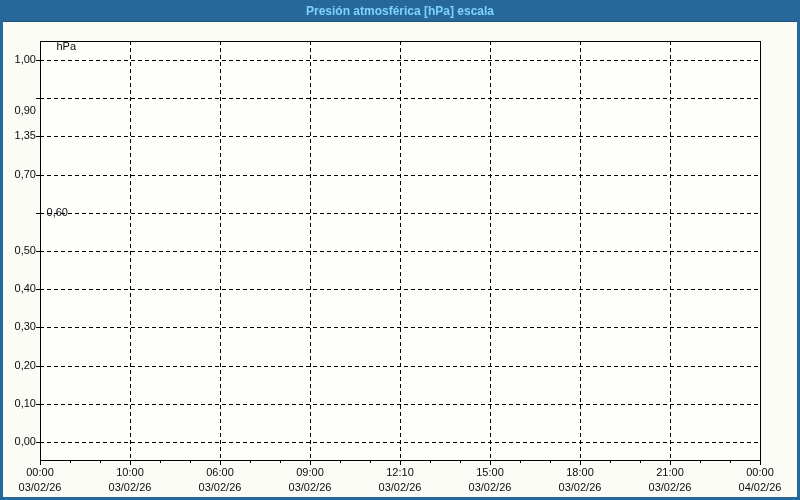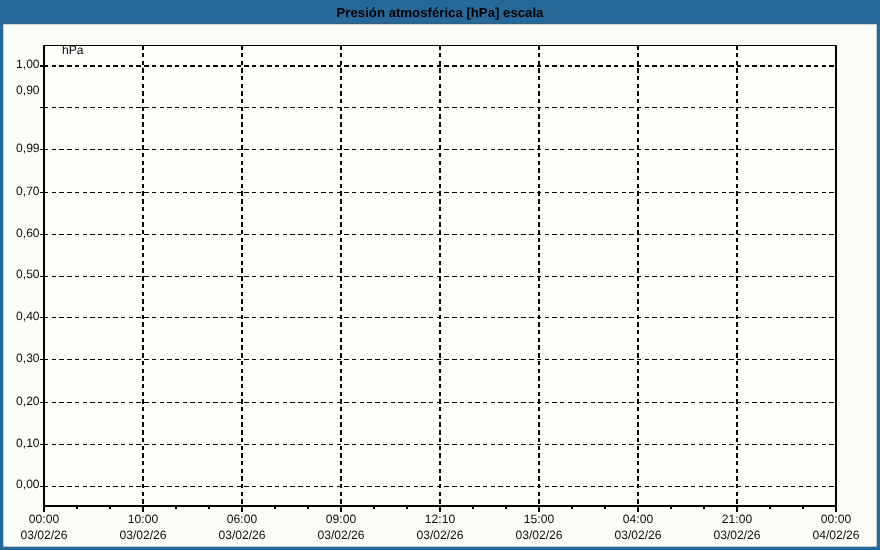--- a/index.html
+++ b/index.html
@@ -26,21 +26,21 @@
   .y-label{width:36px;text-align:right;}
   .x-label{width:72px;text-align:center;}
   .unit-label{position:absolute;left:0;top:40px;width:36px;text-align:right;
     font-size:11px;line-height:13px;color:#0B0B0F;margin-left:40px;}
 </style>
 </head>
 <body>
 
 <div class="window" style="background: rgb(252, 252, 246);">
 
-  <div class="titlebar" style="background: rgb(39, 104, 155); color: #000000;">
+  <div class="titlebar" style="background: rgb(39, 104, 155); color: #7dd3fc;">
     <span>Presión atmosférica [hPa] escala</span>
   </div>
   <div class="titlebar-edge" style="background: rgb(28, 80, 118);"></div>
 
   <svg id="plot-svg" width="800" height="500" shape-rendering="crispEdges">
       <rect x="40" y="41" width="720" height="419" fill="#FEFEFB" stroke="#000000" stroke-width="1"></rect>
       <line x1="40" y1="60" x2="760" y2="60" stroke="#000000" stroke-width="1" stroke-dasharray="4 3"></line>
       <line x1="36" y1="60" x2="40" y2="60" stroke="#000000" stroke-width="1"></line>
       <line x1="40" y1="98" x2="760" y2="98" stroke="#000000" stroke-width="1" stroke-dasharray="4 3"></line>
       <line x1="36" y1="98" x2="40" y2="98" stroke="#000000" stroke-width="1"></line>
@@ -93,43 +93,43 @@
       <line x1="610" y1="460" x2="610" y2="463" stroke="#000000" stroke-width="1"></line>
       <line x1="640" y1="460" x2="640" y2="463" stroke="#000000" stroke-width="1"></line>
       <line x1="700" y1="460" x2="700" y2="463" stroke="#000000" stroke-width="1"></line>
       <line x1="730" y1="460" x2="730" y2="463" stroke="#000000" stroke-width="1"></line>
     </svg>
 
   <div class="unit-label">hPa</div>
 
   <div id="labels">
       <div class="axis-label y-label" style="left: 0px; top: 53px;">1,00</div>
-      <div class="axis-label y-label" style="left: 0px; top: 76px; text-align: right;">0,90</div>
-      <div class="axis-label y-label" style="left: 0px; top: 129px;">0,99</div>
+      <div class="axis-label y-label" style="left: 0px; top: 104px; text-align: right;">0,90</div>
+      <div class="axis-label y-label" style="left: 0px; top: 129px;">1,35</div>
       <div class="axis-label y-label" style="left: 0px; top: 168px;">0,70</div>
-      <div class="axis-label y-label" style="left: 0px; top: 206px;">0,60</div>
+      <div class="axis-label y-label" style="left: 0px; top: 206px; padding-left: 32px;">0,60</div>
       <div class="axis-label y-label" style="left: 0px; top: 244px;">0,50</div>
       <div class="axis-label y-label" style="left: 0px; top: 282px;">0,40</div>
       <div class="axis-label y-label" style="left: 0px; top: 320px;">0,30</div>
       <div class="axis-label y-label" style="left: 0px; top: 359px; text-align: right;">0,20</div>
       <div class="axis-label y-label" style="left: 0px; top: 397px;">0,10</div>
       <div class="axis-label y-label" style="left: 0px; top: 435px;">0,00</div>
       <div class="axis-label x-label" style="left: 4px; top: 466px;">00:00</div>
       <div class="axis-label x-label" style="left: 4px; top: 481px;">03/02/26</div>
       <div class="axis-label x-label" style="left: 94px; top: 466px;">10:00</div>
       <div class="axis-label x-label" style="left: 94px; top: 481px;">03/02/26</div>
       <div class="axis-label x-label" style="left: 184px; top: 466px;">06:00</div>
       <div class="axis-label x-label" style="left: 184px; top: 481px;">03/02/26</div>
       <div class="axis-label x-label" style="left: 274px; top: 466px;">09:00</div>
       <div class="axis-label x-label" style="left: 274px; top: 481px;">03/02/26</div>
       <div class="axis-label x-label" style="left: 364px; top: 466px;">12:10</div>
       <div class="axis-label x-label" style="left: 364px; top: 481px;">03/02/26</div>
       <div class="axis-label x-label" style="left: 454px; top: 466px;">15:00</div>
       <div class="axis-label x-label" style="left: 454px; top: 481px;">03/02/26</div>
-      <div class="axis-label x-label" style="left: 544px; top: 466px;">04:00</div>
+      <div class="axis-label x-label" style="left: 544px; top: 466px;">18:00</div>
       <div class="axis-label x-label" style="left: 544px; top: 481px;">03/02/26</div>
       <div class="axis-label x-label" style="left: 634px; top: 466px;">21:00</div>
       <div class="axis-label x-label" style="left: 634px; top: 481px;">03/02/26</div>
       <div class="axis-label x-label" style="left: 724px; top: 466px;">00:00</div>
       <div class="axis-label x-label" style="left: 724px; top: 481px;">04/02/26</div>
     </div>
 
   <div class="win-border wb-left" style="background: rgb(39, 104, 155);"></div>
   <div class="win-border wb-right" style="background: rgb(39, 104, 155);"></div>
   <div class="win-border wb-bottom" style="background: rgb(39, 104, 155);"></div>

